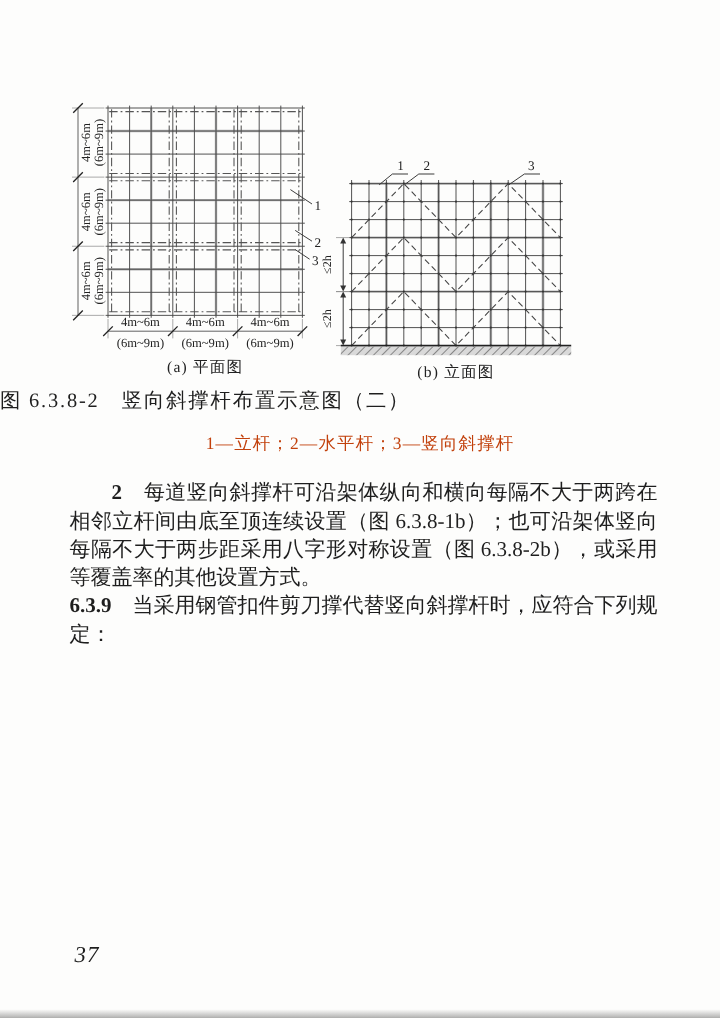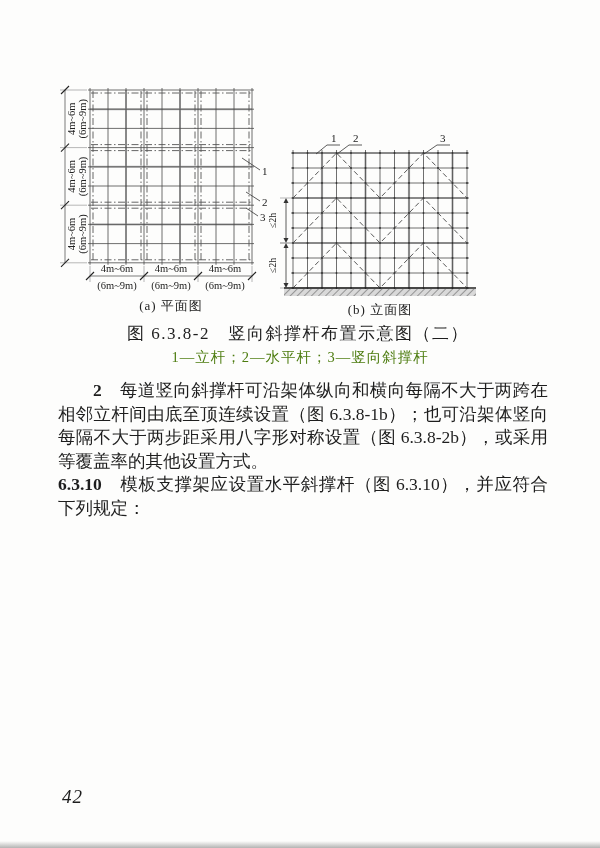--- a/index.html
+++ b/index.html
@@ -5,33 +5,33 @@
   html,body{margin:0;padding:0;background:#888;}
   .page{
     position:relative;width:600px;height:848px;margin:0 auto;
     background:#fdfdfc;overflow:hidden;
     font-family:"Liberation Serif","DejaVu Serif",serif;color:#1e1e1e;
   }
   svg text{font-family:"Liberation Serif","DejaVu Serif",serif;fill:#222;}
   .plan-svg{position:absolute;left:29px;top:72px;}
   .elev-svg{position:absolute;left:245px;top:100px;}
   .figtitle{
-    position:absolute;left:0;right:4px;top:322px;text-align:center;
+    position:absolute;left:0;right:4px;top:322px;text-align:left;
     font-size:17px;letter-spacing:1.5px;white-space:nowrap;
   }
   .figlegend{
-    position:absolute;left:0;right:0;top:348px;text-align:center;
-    font-size:14.5px;letter-spacing:1px;white-space:nowrap;color:#4d7c0f;
+    position:absolute;left:0;right:0;top:360px;text-align:center;
+    font-size:14.5px;letter-spacing:1px;white-space:nowrap;color:#c2410c;
   }
   .bodytext{
     position:absolute;left:58px;right:52px;top:379px;
     font-size:17.5px;line-height:23.6px;text-align:justify;
   }
   .bodytext p{margin:0;padding:0;}
-  .para.item{text-indent:2em;}
+  .para.item{text-indent:2em;margin-top:20px;}
   .para.section{text-indent:0;}
   .pnum{font-weight:bold;font-family:"Liberation Serif","DejaVu Serif",serif;}
   .pageno{
     position:absolute;left:62px;top:786px;
     font-size:19px;font-style:italic;letter-spacing:1px;
   }
   .scanshadow{
     position:absolute;left:0;right:0;bottom:0;height:7px;
     background:linear-gradient(to bottom,rgba(120,120,120,0),rgba(90,90,90,.45));
   }
@@ -313,19 +313,19 @@
       <rect x="39" y="189" width="192" height="7" fill="url(#gndhatch)"></rect>
       <text x="135" y="214" font-size="13" text-anchor="middle" letter-spacing="1">(b) 立面图</text>
     </svg>
 
   <div class="figtitle">图 6.3.8-2　竖向斜撑杆布置示意图（二）</div>
 
   <div class="figlegend">1—立杆；2—水平杆；3—竖向斜撑杆</div>
 
   <div class="bodytext">
       <p class="para item"><b class="pnum">2</b><span>　每道竖向斜撑杆可沿架体纵向和横向每隔不大于两跨在相邻立杆间由底至顶连续设置（图 6.3.8-1b）；也可沿架体竖向每隔不大于两步距采用八字形对称设置（图 6.3.8-2b），或采用等覆盖率的其他设置方式。</span></p>
-      <p class="para section"><b class="pnum">6.3.10</b><span>　模板支撑架应设置水平斜撑杆（图 6.3.10），并应符合下列规定：</span></p>
+      <p class="para section"><b class="pnum">6.3.9</b><span>　当采用钢管扣件剪刀撑代替竖向斜撑杆时，应符合下列规定：</span></p>
     </div>
 
-  <div class="pageno">42</div>
+  <div class="pageno">37</div>
 
   <div class="scanshadow"></div>
 </div>
 
 </body></html>

